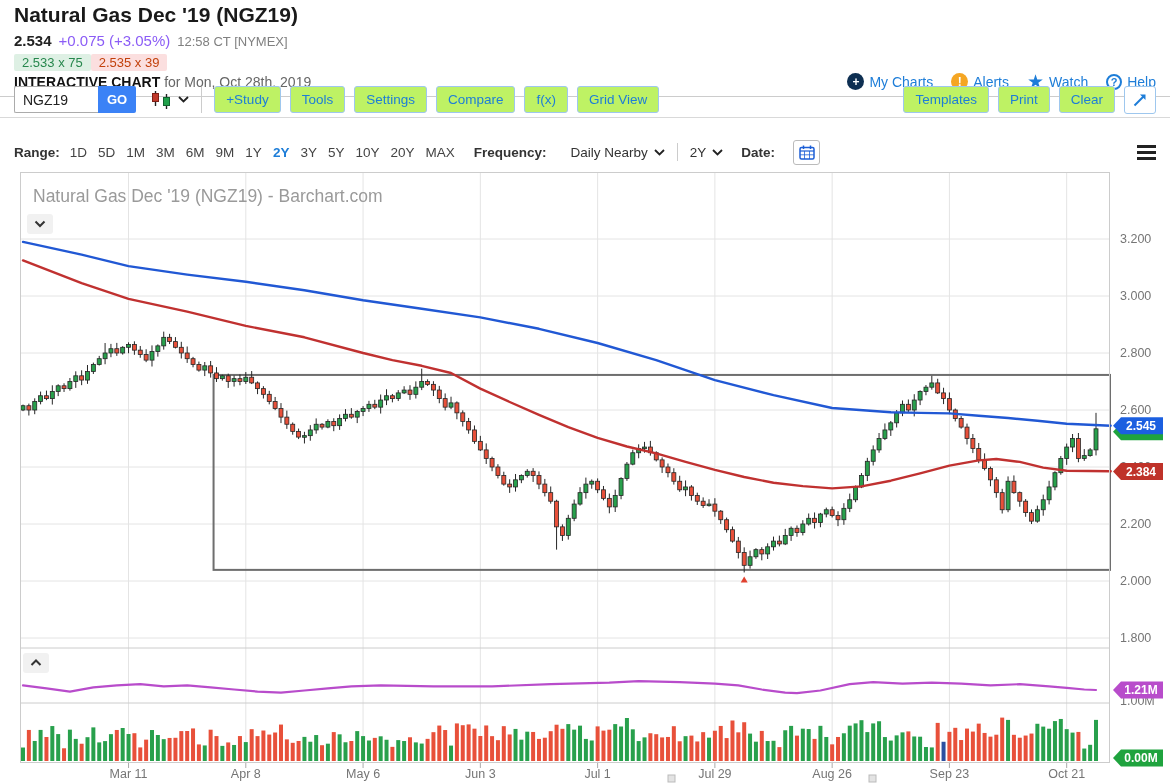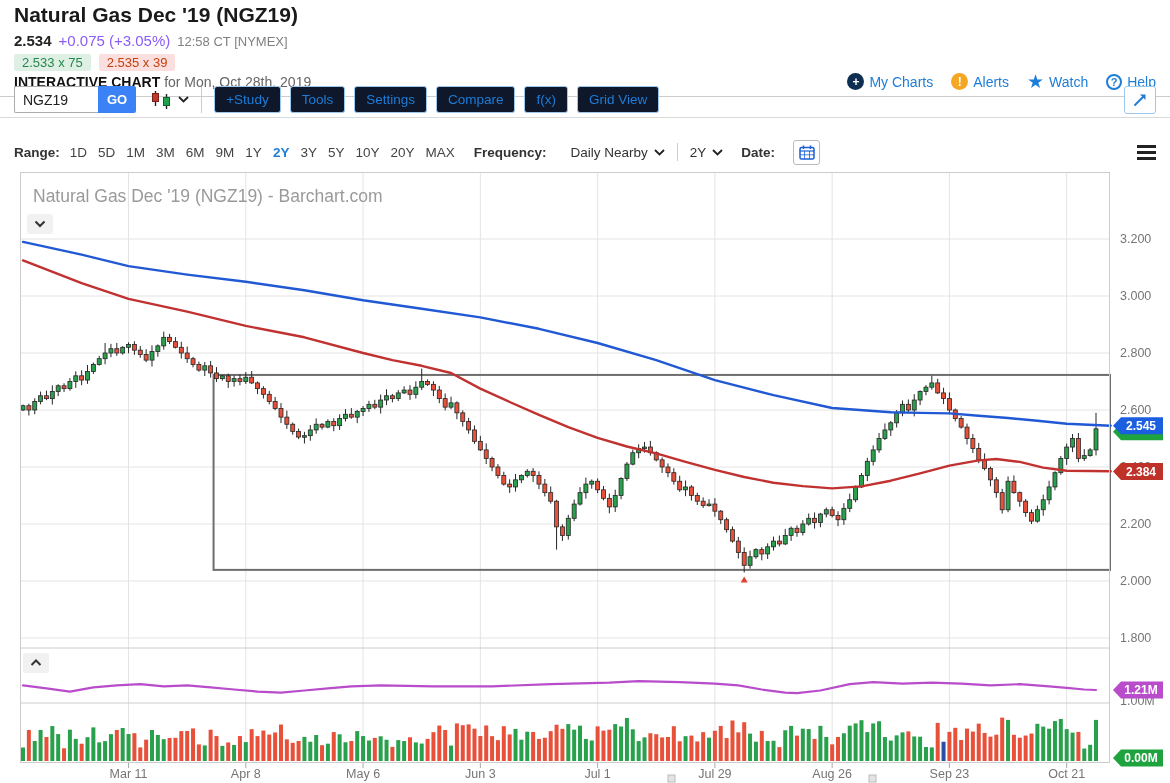--- a/index.html
+++ b/index.html
@@ -5,42 +5,42 @@
   * { box-sizing: border-box; margin: 0; padding: 0; }
   html,body { width: 1170px; height: 783px; background: #fff; font-family: "Liberation Sans", sans-serif; position: relative; overflow: hidden; }
   .abs { position: absolute; }
 
   
   #hdr-title { top: 3px; left: 14px; font-size: 21px; font-weight: bold; color: #1a1a1a; }
   #hdr-price-row { top: 32px; left: 14px; font-size: 15px; display: flex; align-items: baseline; gap: 7px; }
   #hdr-last { font-weight: bold; color: #222; }
   #hdr-change { font-weight: normal; color: #8b5cf6; }
   #hdr-session { font-size: 13px; color: #808080; }
-  #hdr-chips { top: 54px; left: 14px; display: flex; gap: 8px; font-size: 13px; }
+  #hdr-chips { top: 54px; left: 14px; display: flex; font-size: 13px; }
   .chip { padding: 1px 8px; border-radius: 2px; }
   .chip.bid { background: #def0e4; color: #27874d; }
   .chip.ask { background: #fbdfdf; color: #c2410c; text-align: center; }
   #row-interactive { top: 70px; left: 0; width: 1170px; height: 27px; padding: 0 14px 6px 14px; border-bottom: 1px solid #ccc; display: flex; justify-content: space-between; align-items: flex-end; }
   #interactive-left { font-size: 14px; color: #666; text-align: center; }
   #interactive-left b { color: #111; font-weight: bold; }
   #hdr-links { display: flex; align-items: center; gap: 18px; }
   .hdr-link { display: flex; align-items: center; gap: 5px; color: #1d7dd8; font-size: 14px; cursor: pointer; }
   .cicon { width: 17px; height: 17px; border-radius: 50%; display: inline-flex; align-items: center; justify-content: center; font-size: 12px; font-weight: bold; color: #fff; }
   .cicon.navy { background: #0e2f52; }
   .cicon.orange { background: #f5a623; }
   .cicon.qmark { background: #fff; border: 2px solid #1d7dd8; color: #1d7dd8; width: 16px; height: 16px; font-size: 11px; }
   .star { color: #1d7dd8; font-size: 19px; line-height: 14px; }
 
   
   #row-toolbar { top: 82px; left: 0; width: 1170px; height: 36px; padding: 4px 14px; border-bottom: 1px solid #d9d9d9; display: flex; align-items: center; }
   #symbol-input { width: 84px; height: 27px; border: 1px solid #ababab; border-right: none; border-radius: 2px 0 0 2px; padding: 0 8px; font-size: 14px; color: #222; font-family: "Liberation Sans", sans-serif; }
   #go-btn { height: 27px; padding: 0 9px; background: #3b82f6; color: #fff; font-weight: bold; font-size: 13px; border: none; border-radius: 0 2px 2px 0; cursor: pointer; }
   #charttype-btn { display: flex; align-items: center; gap: 4px; margin-left: 14px; cursor: pointer; }
   .vdivider { width: 1px; height: 26px; background: #ccc; margin: 0 12px; }
-  .tb-btn { border: 1px solid #9ec7ee; background: #0f172a; color: #1d7dd8; font-size: 13.5px; padding: 5px 11px; border-radius: 3px; margin-right: 9px; cursor: pointer; font-family: "Liberation Sans", sans-serif; }
+  .tb-btn { border: 1px solid #9ec7ee; background: #bef264; color: #1d7dd8; font-size: 13.5px; padding: 5px 11px; border-radius: 3px; margin-right: 9px; cursor: pointer; font-family: "Liberation Sans", sans-serif; }
   #toolbar-right { margin-left: auto; display: flex; align-items: center; }
   #annotate-btn { border: 1px solid #9ec7ee; background: #fff; border-radius: 3px; width: 32px; height: 28px; display: flex; align-items: center; justify-content: center; cursor: pointer; margin-right: 0; }
 
   
   #row-range { top: 136px; left: 0; width: 1170px; height: 32px; padding: 6px 14px; display: flex; align-items: center; font-size: 13.5px; color: #333; }
   #row-range .lbl { font-weight: bold; margin-right: 10px; }
   .range-opt { margin-right: 11px; cursor: pointer; color: #444; }
   .range-opt.sel { color: #1d7dd8; font-weight: bold; }
   .freq { display: flex; align-items: center; gap: 6px; margin-left: 14px; cursor: pointer; }
   .rdiv { width: 1px; height: 18px; background: #ccc; margin: 0 12px; }
@@ -106,20 +106,21 @@
       <line x1="16.5" y1="4" x2="16.5" y2="19" stroke="#222" stroke-width="1.4"></line>
       <rect x="13.5" y="7.5" width="6" height="8" fill="#1fa04a" stroke="#116230" stroke-width="1"></rect>
     </svg>
     <svg width="11" height="7" viewBox="0 0 11 7">
       <polyline points="1,1 5.5,5.5 10,1" fill="none" stroke="#222" stroke-width="1.8"></polyline>
     </svg>
   </span>
   <span class="vdivider"></span>
   <span id="toolbar-buttons"><button class="tb-btn">+Study</button><button class="tb-btn">Tools</button><button class="tb-btn">Settings</button><button class="tb-btn">Compare</button><button class="tb-btn">f(x)</button><button class="tb-btn">Grid View</button></span>
   <div id="toolbar-right">
+    <span id="toolbar-right-buttons"><button class="tb-btn">Templates</button><button class="tb-btn">Print</button><button class="tb-btn">Clear</button></span>
     <span id="annotate-btn">
       <svg width="16" height="16" viewBox="0 0 16 16">
         <line x1="2.5" y1="13.5" x2="12" y2="4" stroke="#1d7dd8" stroke-width="2"></line>
         <polygon points="13.5,2.5 13.5,8 8,2.5" fill="#1d7dd8"></polygon>
       </svg>
     </span>
   </div>
 </div>
 
 <div class="abs" id="row-range">

